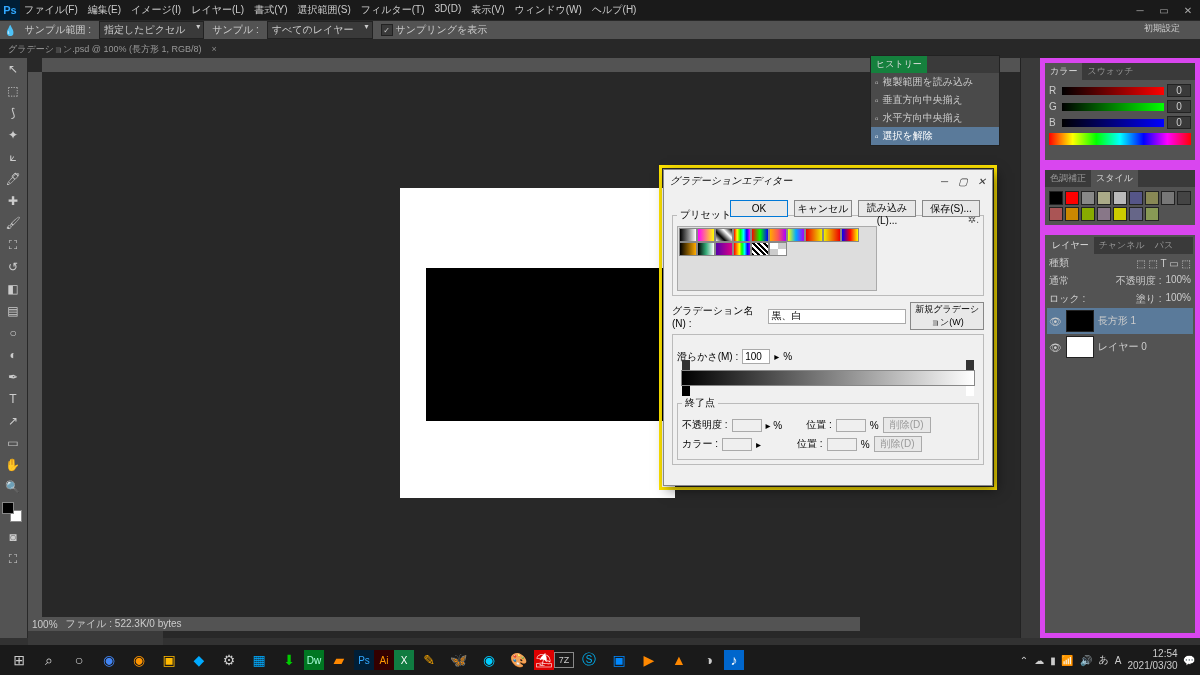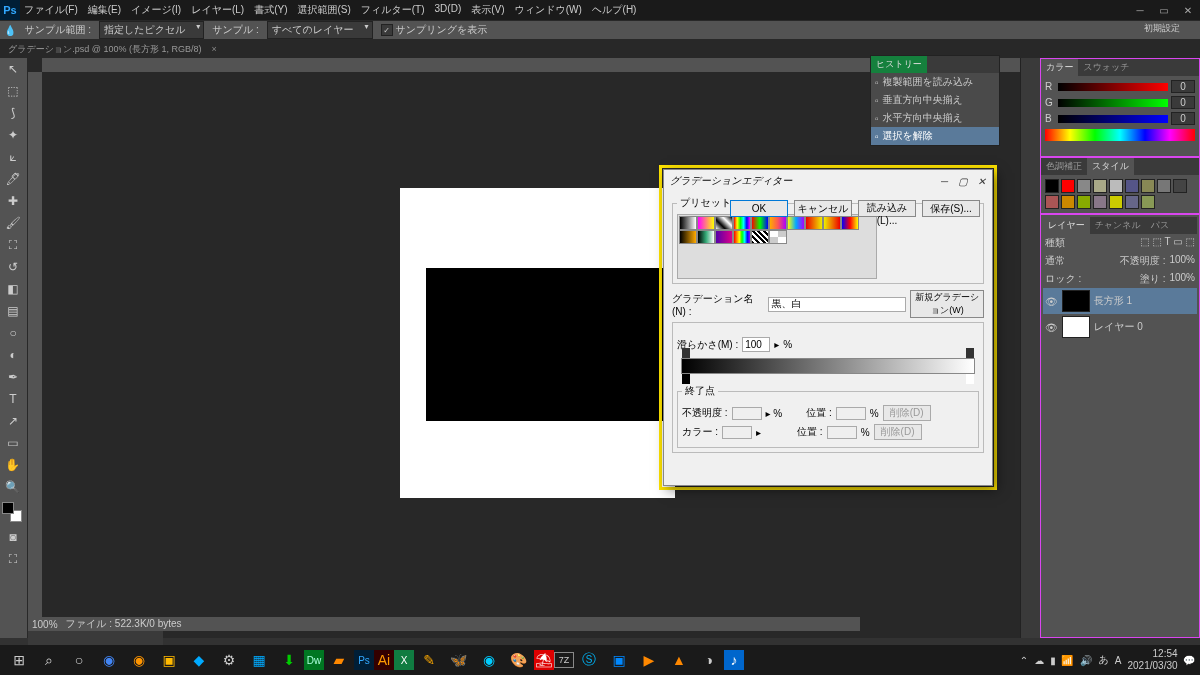--- a/index.html
+++ b/index.html
@@ -39,21 +39,21 @@
 
 .canvas-area { flex: 1; background: #282828; position: relative; }
 .ruler-h { position: absolute; top: 0; left: 14px; right: 0; height: 14px; background: #535353; }
 .ruler-v { position: absolute; top: 14px; left: 0; width: 14px; bottom: 0; background: #535353; }
 .canvas-white { position: absolute; background: #fff; left: 372px; top: 130px; width: 275px; height: 310px; }
 .canvas-black { position: absolute; background: #000; left: 398px; top: 210px; width: 253px; height: 153px; }
 
 
 .right-col { width: 160px; background: #535353; display: flex; flex-direction: column; }
 .right-narrow { width: 20px; background: #3a3a3a; border-left: 1px solid #222; }
-.panel { border: 1px solid #d946ef; background: #535353; }
+.panel { border: 5px solid #d946ef; background: #535353; }
 .panel-tabs { display: flex; background: #3a3a3a; }
 .panel-tab { padding: 2px 5px; color: #999; font-size: 9px; }
 .panel-tab.active { background: #535353; color: #ddd; }
 .color-panel { height: 80px; padding: 4px; }
 .color-sliders { display: flex; flex-direction: column; gap: 3px; }
 .slider-row { display: flex; align-items: center; gap: 3px; }
 .slider-row label { color: #ccc; width: 10px; }
 .slider-track { flex: 1; height: 8px; position: relative; }
 .slider-track.r { background: linear-gradient(to right, #000, #f00); }
 .slider-track.g { background: linear-gradient(to right, #000, #0f0); }
@@ -88,21 +88,21 @@
 .taskbar { position: absolute; bottom: 0; left: 0; right: 0; height: 30px; background: #1a1a1a; display: flex; align-items: center; padding: 0 4px; color: #ccc; }
 .taskbar .tb-icon { width: 30px; height: 28px; display: flex; align-items: center; justify-content: center; font-size: 14px; }
 .taskbar .sys { margin-left: auto; display: flex; align-items: center; gap: 6px; font-size: 9px; }
 .taskbar .clock { text-align: right; line-height: 1.2; }
 
 
 .dialog-highlight { position: absolute; left: 659px; top: 165px; width: 338px; height: 325px; border: 3px solid #ffe400; z-index: 50; }
 .dialog { position: absolute; left: 663px; top: 169px; width: 330px; height: 317px; background: #f0f0f0; border: 1px solid #888; box-shadow: 4px 4px 12px rgba(0,0,0,0.5); z-index: 51; color: #000; }
 .dialog .dlg-title { height: 22px; display: flex; align-items: center; padding: 0 6px; font-size: 11px; font-style: italic; }
 .dialog .dlg-title .wincontrols { margin-left: auto; display: flex; gap: 10px; color: #333; }
-.dialog .dlg-body { padding: 4px 8px; }
+.dialog .dlg-body { padding: 4px 8px; margin-top: 12px; }
 .preset-group { border: 1px solid #bbb; padding: 4px; position: relative; }
 .preset-group legend { font-size: 10px; padding: 0 3px; }
 .preset-gear { position: absolute; right: 4px; top: -8px; font-size: 10px; color: #555; }
 .preset-grid { width: 200px; display: flex; flex-wrap: wrap; gap: 0; background: #ddd; border: 1px solid #aaa; padding: 1px; height: 65px; align-content: flex-start; }
 .preset-sw { width: 18px; height: 14px; border: 1px solid #888; }
 .dlg-buttons { position: absolute; right: 12px; top: 30px; display: flex; flex-direction: row; gap: 6px; }
 .dlg-buttons button { width: 58px; height: 17px; font-size: 10px; border: 1px solid #888; background: #e8e8e8; }
 .dlg-buttons button.ok { border: 1px solid #0078d7; }
 .dlg-row { display: flex; align-items: center; gap: 4px; margin-top: 6px; font-size: 10px; }
 .dlg-row input[type=text] { border: 1px solid #aaa; padding: 1px 2px; font-size: 10px; }
@@ -251,21 +251,21 @@
           <div class="swatch" style="background: rgb(136, 153, 85);"></div>
         </div>
     </div>
 
     <div class="panel layers-panel">
       <div class="panel-tabs">
         <div class="panel-tab active">レイヤー</div>
         <div class="panel-tab">チャンネル</div>
         <div class="panel-tab">パス</div>
       </div>
-      <div style="padding:2px; color:#ccc; display:flex; gap:4px; font-size:9px;">
+      <div style="padding:2px; color:#ccc; display:flex; gap:4px; font-size:9px;align-items:center;">
         <span>種類</span>
         <span style="margin-left:auto">⬚ ⬚ T ▭ ⬚</span>
       </div>
       <div style="padding:2px; color:#ccc; display:flex; gap:4px; font-size:9px;">
         <span>通常</span>
         <span style="margin-left:auto">不透明度 :</span>
         <span>100%</span>
       </div>
       <div style="padding:2px; color:#ccc; display:flex; gap:4px; font-size:9px;">
         <span>ロック :</span>
@@ -413,21 +413,21 @@
   <div class="tb-icon" style="color:#4285f4">◉</div>
   <div class="tb-icon" style="color:#ff9500">◉</div>
   <div class="tb-icon" style="color:#ffb900">▣</div>
   <div class="tb-icon" style="color:#0af">◆</div>
   <div class="tb-icon">⚙</div>
   <div class="tb-icon" style="color:#0af">▦</div>
   <div class="tb-icon" style="color:#0c0">⬇</div>
   <div class="tb-icon" style="background:#072;color:#afd;width:20px;height:20px;font-size:10px">Dw</div>
   <div class="tb-icon" style="color:#f80">▰</div>
   <div class="tb-icon" style="background:#001e36;color:#31a8ff;width:20px;height:20px;font-size:10px">Ps</div>
-  <div class="tb-icon" style="background:#330000;color:#ff9a00;width:20px;height:20px;font-size:14px">Ai</div>
+  <div class="tb-icon" style="background:#330000;color:#ff9a00;width:20px;height:20px;font-size:10px">Ai</div>
   <div class="tb-icon" style="background:#107c41;color:#fff;width:20px;height:20px;font-size:10px">X</div>
   <div class="tb-icon" style="color:#fa0">✎</div>
   <div class="tb-icon" style="color:#f80">🦋</div>
   <div class="tb-icon" style="color:#0cf">◉</div>
   <div class="tb-icon" style="color:#f55">🎨</div>
   <div class="tb-icon" style="background:#d00;color:#fff;width:20px;height:20px">⛱</div>
   <div class="tb-icon" style="border:1px solid #888;width:20px;height:16px;font-size:9px">7Z</div>
   <div class="tb-icon" style="color:#00aff0">Ⓢ</div>
   <div class="tb-icon" style="color:#08f">▣</div>
   <div class="tb-icon" style="color:#f80">▶</div>

